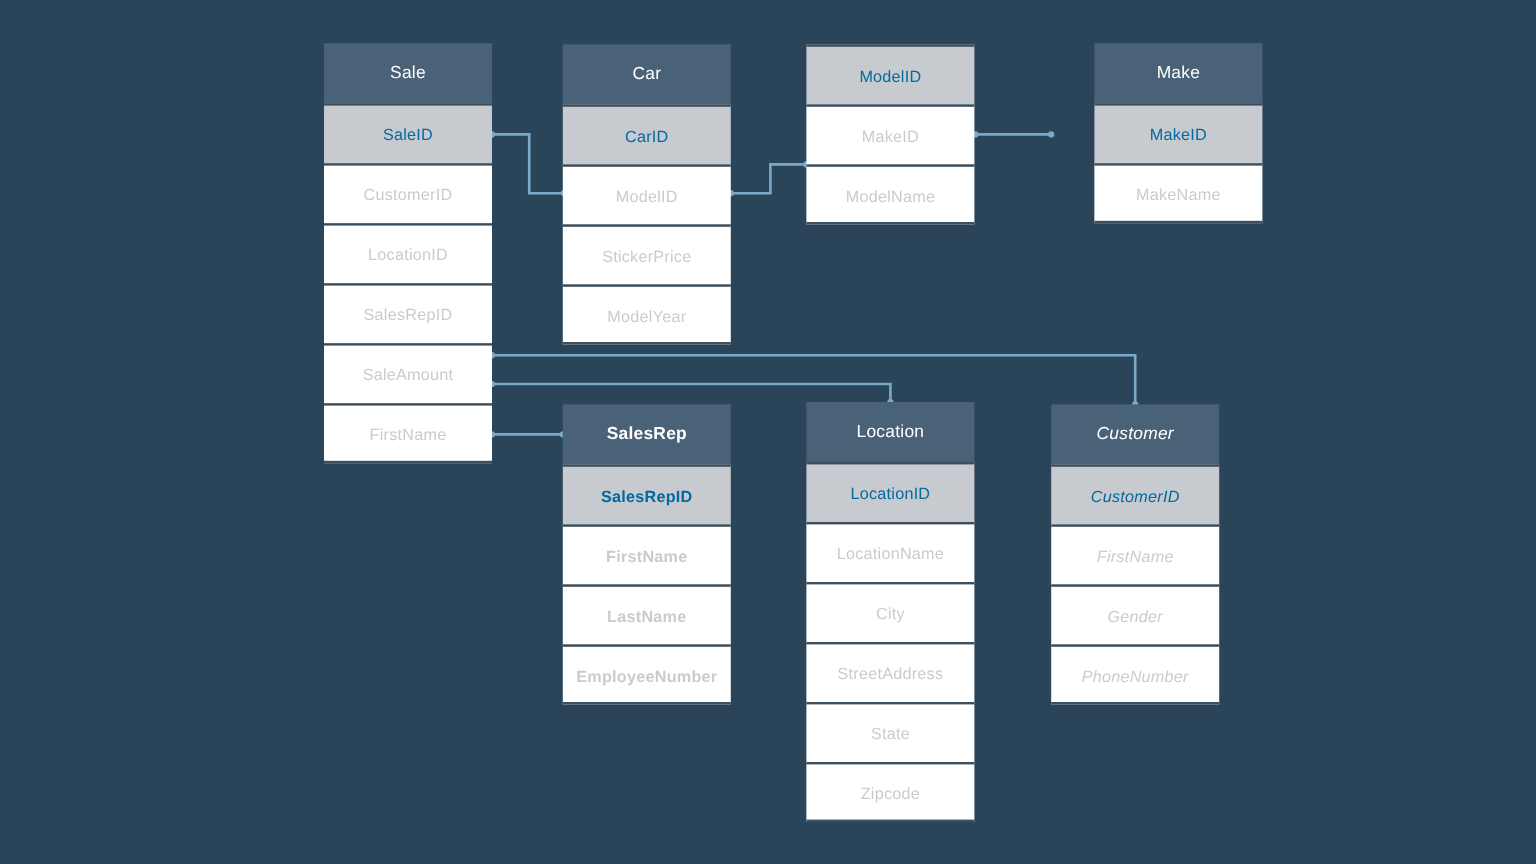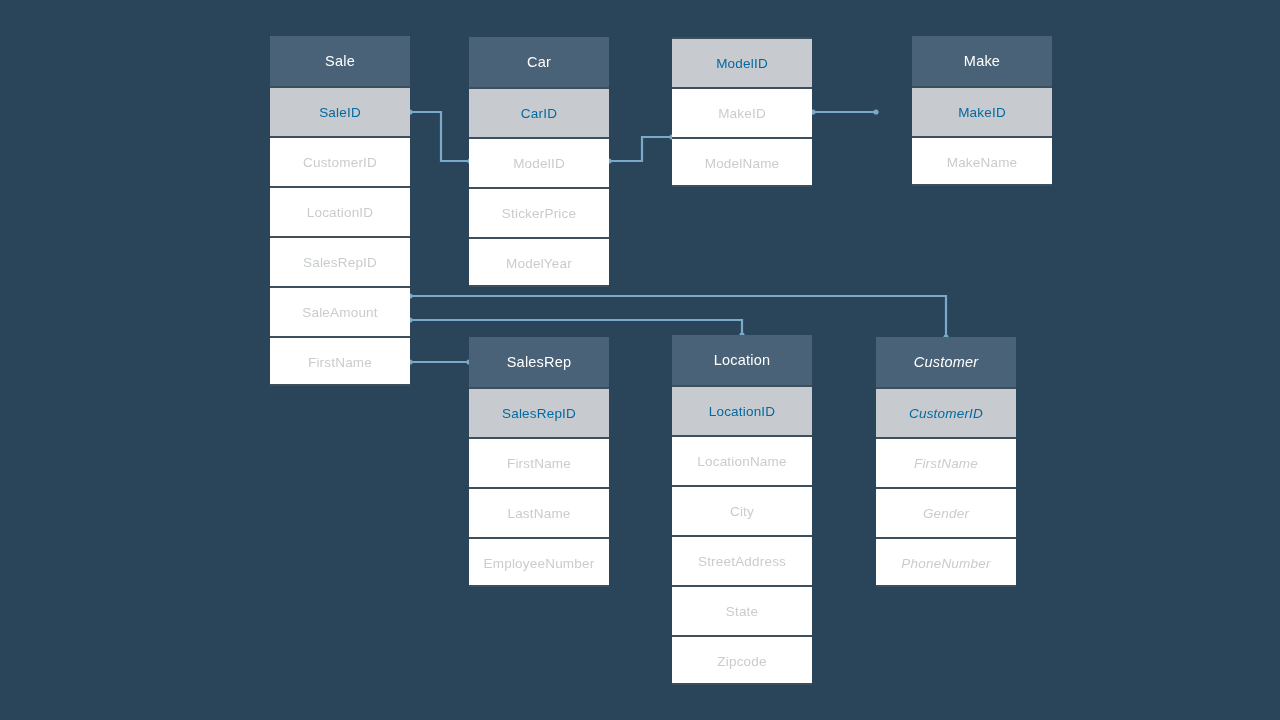--- a/index.html
+++ b/index.html
@@ -108,21 +108,21 @@
       <div class="entity" style="left: 672px; top: 37px;">
         <div class="entity-row pk">ModelID</div>
         <div class="entity-row">MakeID</div>
         <div class="entity-row last">ModelName</div>
       </div>
       <div class="entity" style="left: 876px; top: 36px; margin-left: 36px;">
         <div class="entity-header">Make</div>
         <div class="entity-row pk">MakeID</div>
         <div class="entity-row last">MakeName</div>
       </div>
-      <div class="entity" style="left: 469px; top: 337px;">
+      <div class="entity" style="left: 469px; top: 337px; font-weight: bold;">
         <div class="entity-header">SalesRep</div>
         <div class="entity-row pk">SalesRepID</div>
         <div class="entity-row">FirstName</div>
         <div class="entity-row">LastName</div>
         <div class="entity-row last">EmployeeNumber</div>
       </div>
       <div class="entity" style="left: 672px; top: 335px;">
         <div class="entity-header">Location</div>
         <div class="entity-row pk">LocationID</div>
         <div class="entity-row">LocationName</div>

